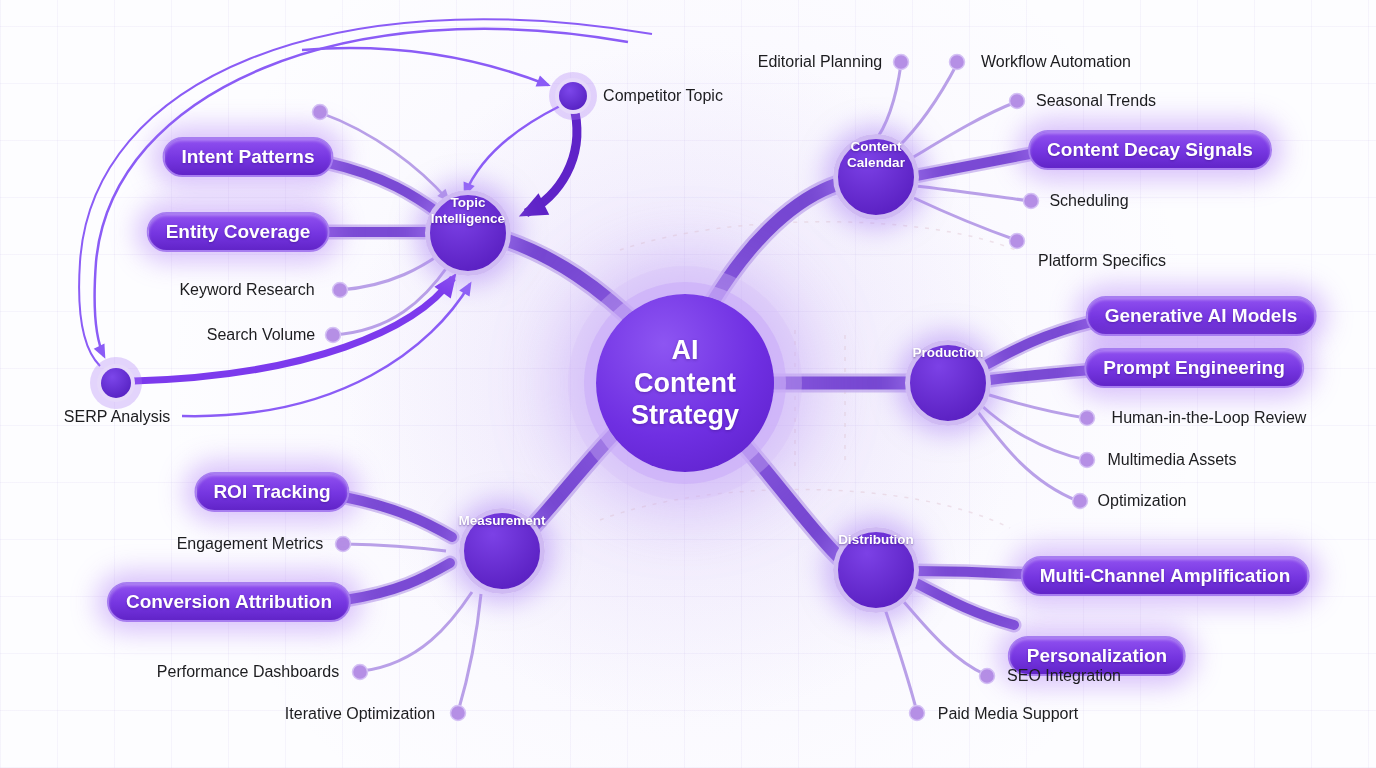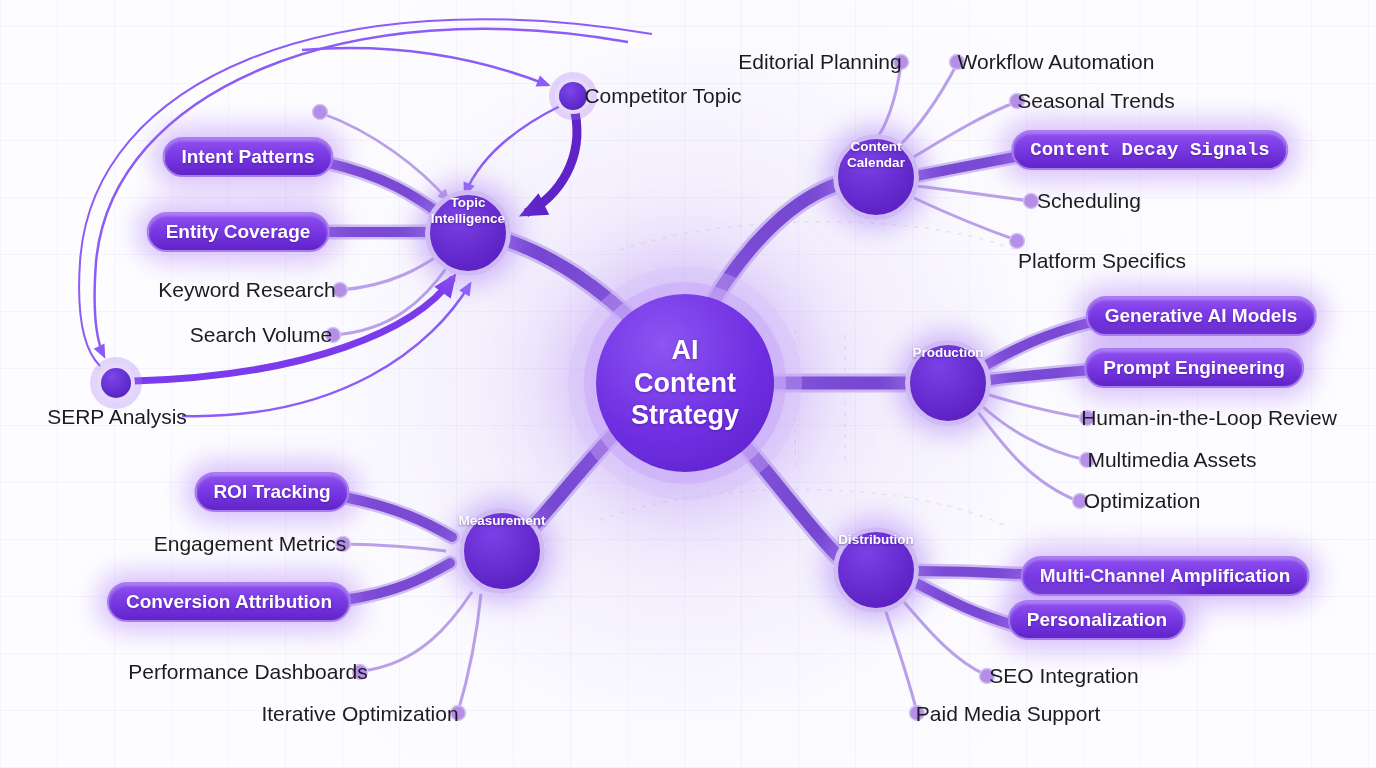--- a/index.html
+++ b/index.html
@@ -40,21 +40,21 @@
   }
   .pill{
     border-radius:26px;padding:7px 17px;white-space:nowrap;
     background:linear-gradient(180deg,#9050f0 0%, #7535e0 55%, #6124c8 100%);
     border:2px solid #a77df0;
     box-shadow:0 0 26px 10px rgba(172,122,246,0.45), inset 0 2px 3px rgba(255,255,255,0.28);
     color:#fff;font-weight:bold;font-size:19px;
     text-shadow:0 1px 2px rgba(55,15,120,.45);
   }
   .leaf-label{
-    white-space:nowrap;color:#1c1c1f;font-size:21px;font-weight:500;
+    white-space:nowrap;color:#1c1c1f;font-size:16px;font-weight:500;
   }
 </style>
 </head>
 <body>
 
 <div class="stage">
   <div class="grid-layer"></div>
 
   <svg class="edges" width="1376" height="768" viewBox="0 0 1376 768">
     <defs>
@@ -200,33 +200,33 @@
   <div class="node hub" style="left:482px;top:551px;margin-left:20px;">
     <span>Measurement</span>
   </div>
 
   <div class="node pill" style="left:248px;top:157px;">
     <span>Intent Patterns</span>
   </div>
   <div class="node pill" style="left:238px;top:232px;">
     <span>Entity Coverage</span>
   </div>
-  <div class="node pill" style="left:1150px;top:150px;font-family:Liberation Mono, monospace;">
+  <div class="node pill" style="left:1150px;top:150px;">
     <span>Content Decay Signals</span>
   </div>
   <div class="node pill" style="left:1201px;top:316px;text-align:center;">
     <span>Generative AI Models</span>
   </div>
   <div class="node pill" style="left:1194px;top:368px;">
     <span>Prompt Engineering</span>
   </div>
   <div class="node pill" style="left:1165px;top:576px;">
     <span>Multi-Channel Amplification</span>
   </div>
-  <div class="node pill" style="left:1097px;top:620px;">
+  <div class="node pill" style="left:1097px;top:656px;">
     <span>Personalization</span>
   </div>
   <div class="node pill" style="left:272px;top:492px;">
     <span>ROI Tracking</span>
   </div>
   <div class="node pill" style="left:229px;top:602px;">
     <span>Conversion Attribution</span>
   </div>
 
   <div class="node leaf-label" style="left:247px;top:290px;">Keyword Research</div>

